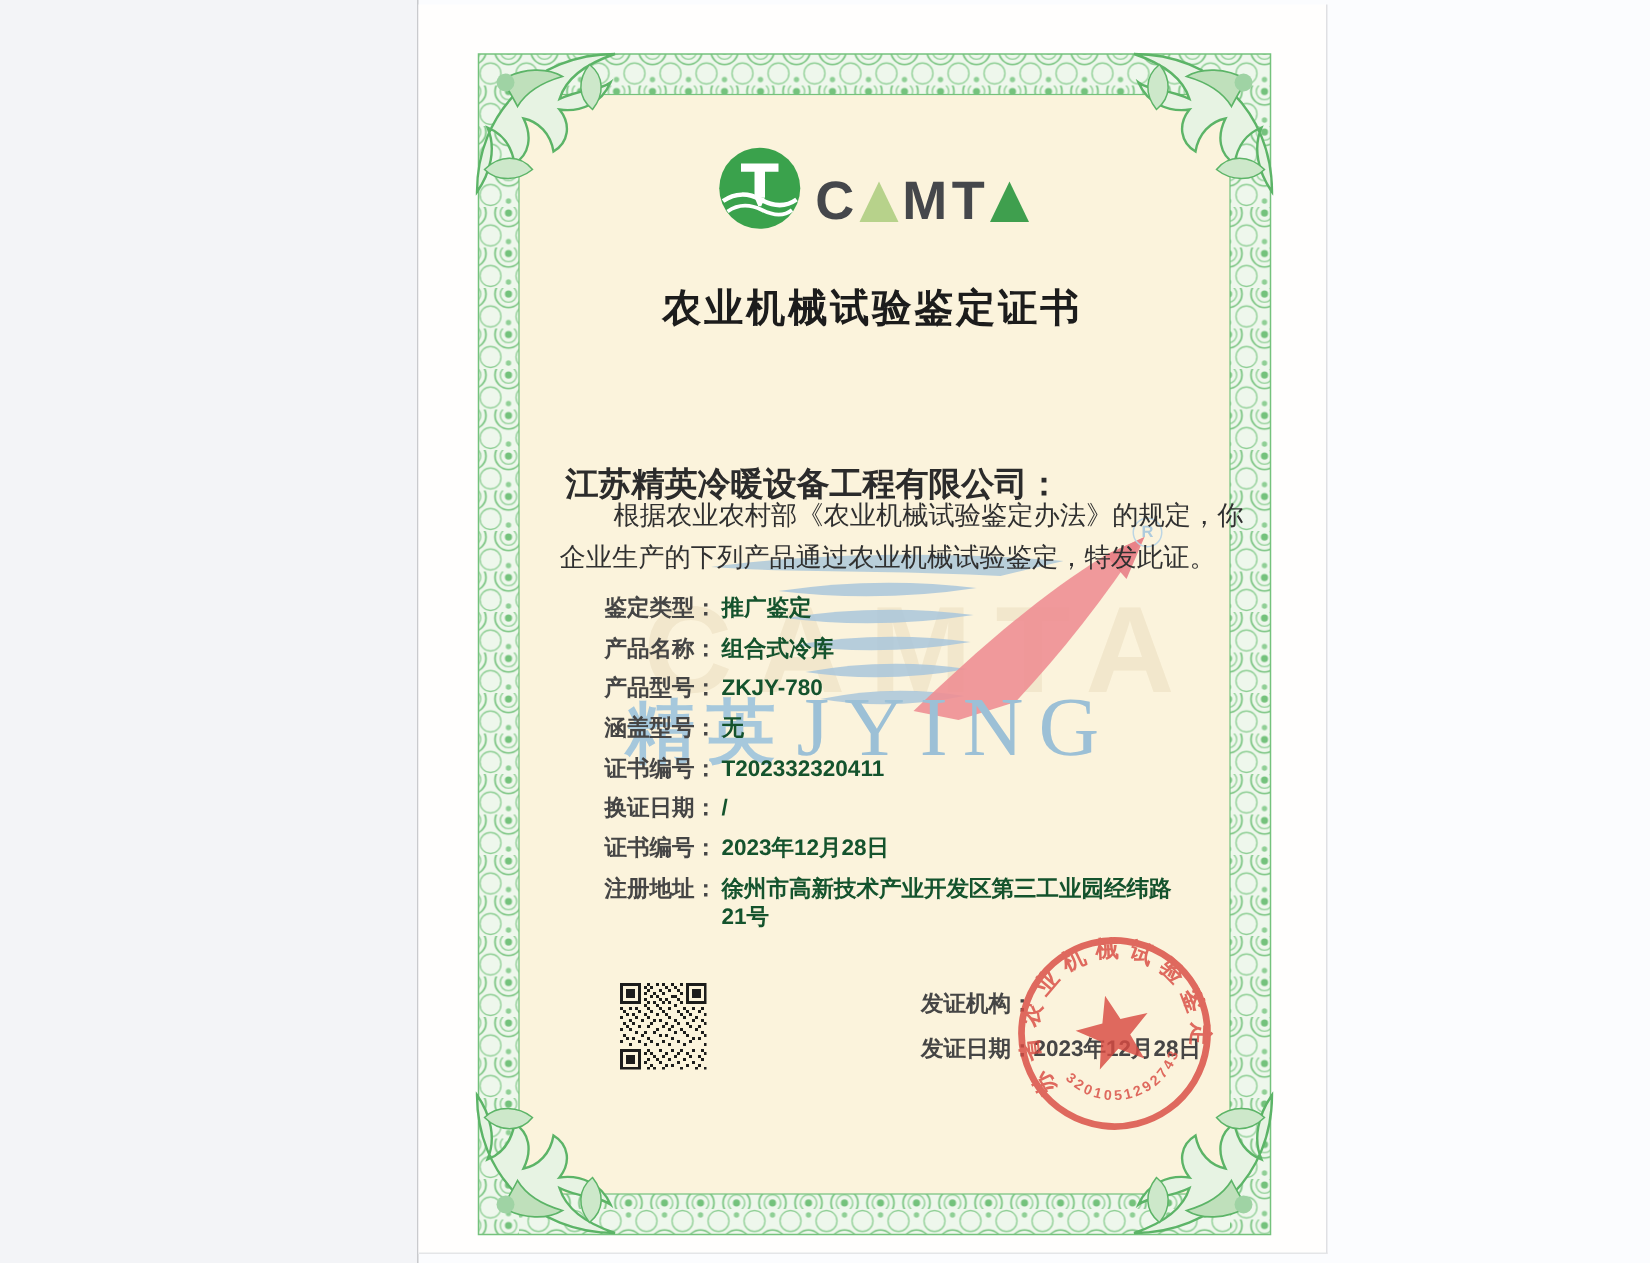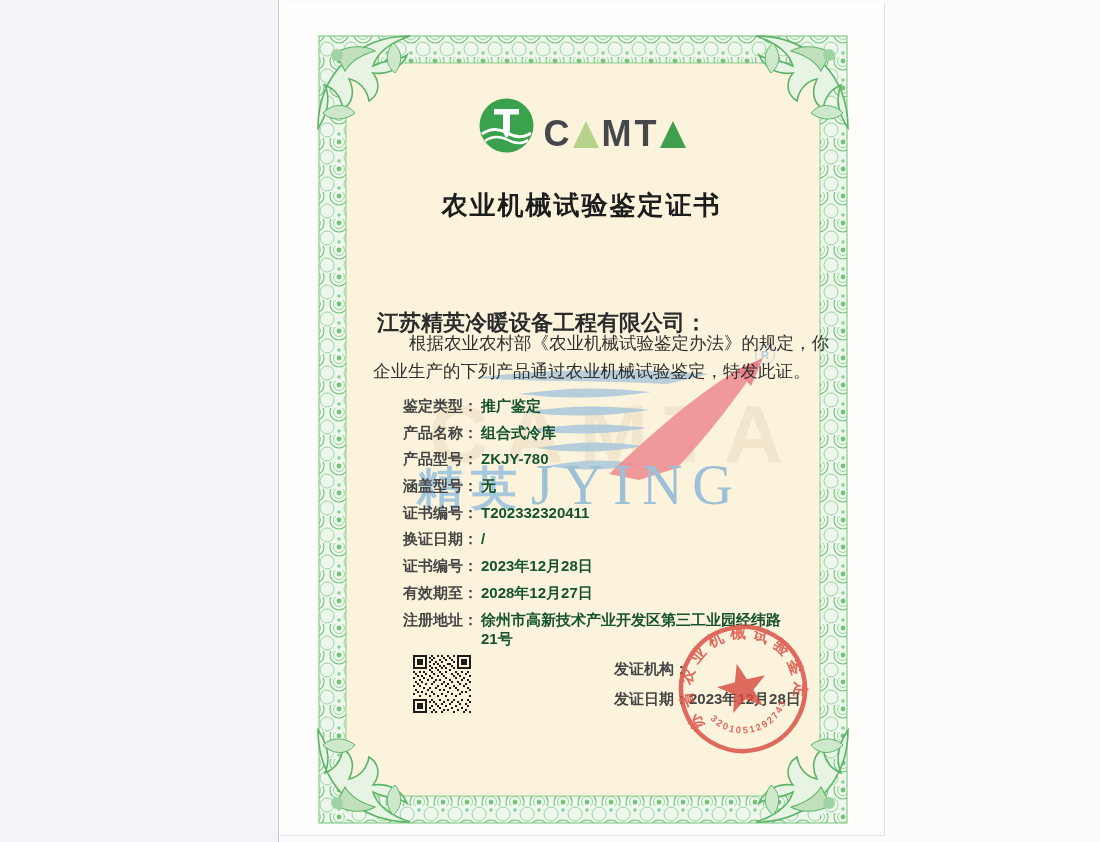--- a/index.html
+++ b/index.html
@@ -165,24 +165,20 @@
         </div>
         <div class="frow">
           <span class="flabel">换证日期：</span>
           <span class="fvalue">/</span>
         </div>
         <div class="frow">
           <span class="flabel">证书编号：</span>
           <span class="fvalue">2023年12月28日</span>
         </div>
         <div class="frow">
-          <span class="flabel">有效期至：</span>
-          <span class="fvalue">2028年12月27日</span>
-        </div>
-        <div class="frow">
           <span class="flabel">注册地址：</span>
           <span class="fvalue addr">徐州市高新技术产业开发区第三工业园经纬路21号</span>
         </div>
       </div>
 
       <svg class="qr" width="58" height="58" viewBox="0 0 29 29" shape-rendering="crispEdges">
         <rect width="29" height="29" fill="#fbf3dc"></rect>
         <g fill="#1c1c1c">
           <rect x="0" y="0" width="7" height="7"></rect>
             <rect x="1" y="1" width="5" height="5" fill="#fbf3dc"></rect>

